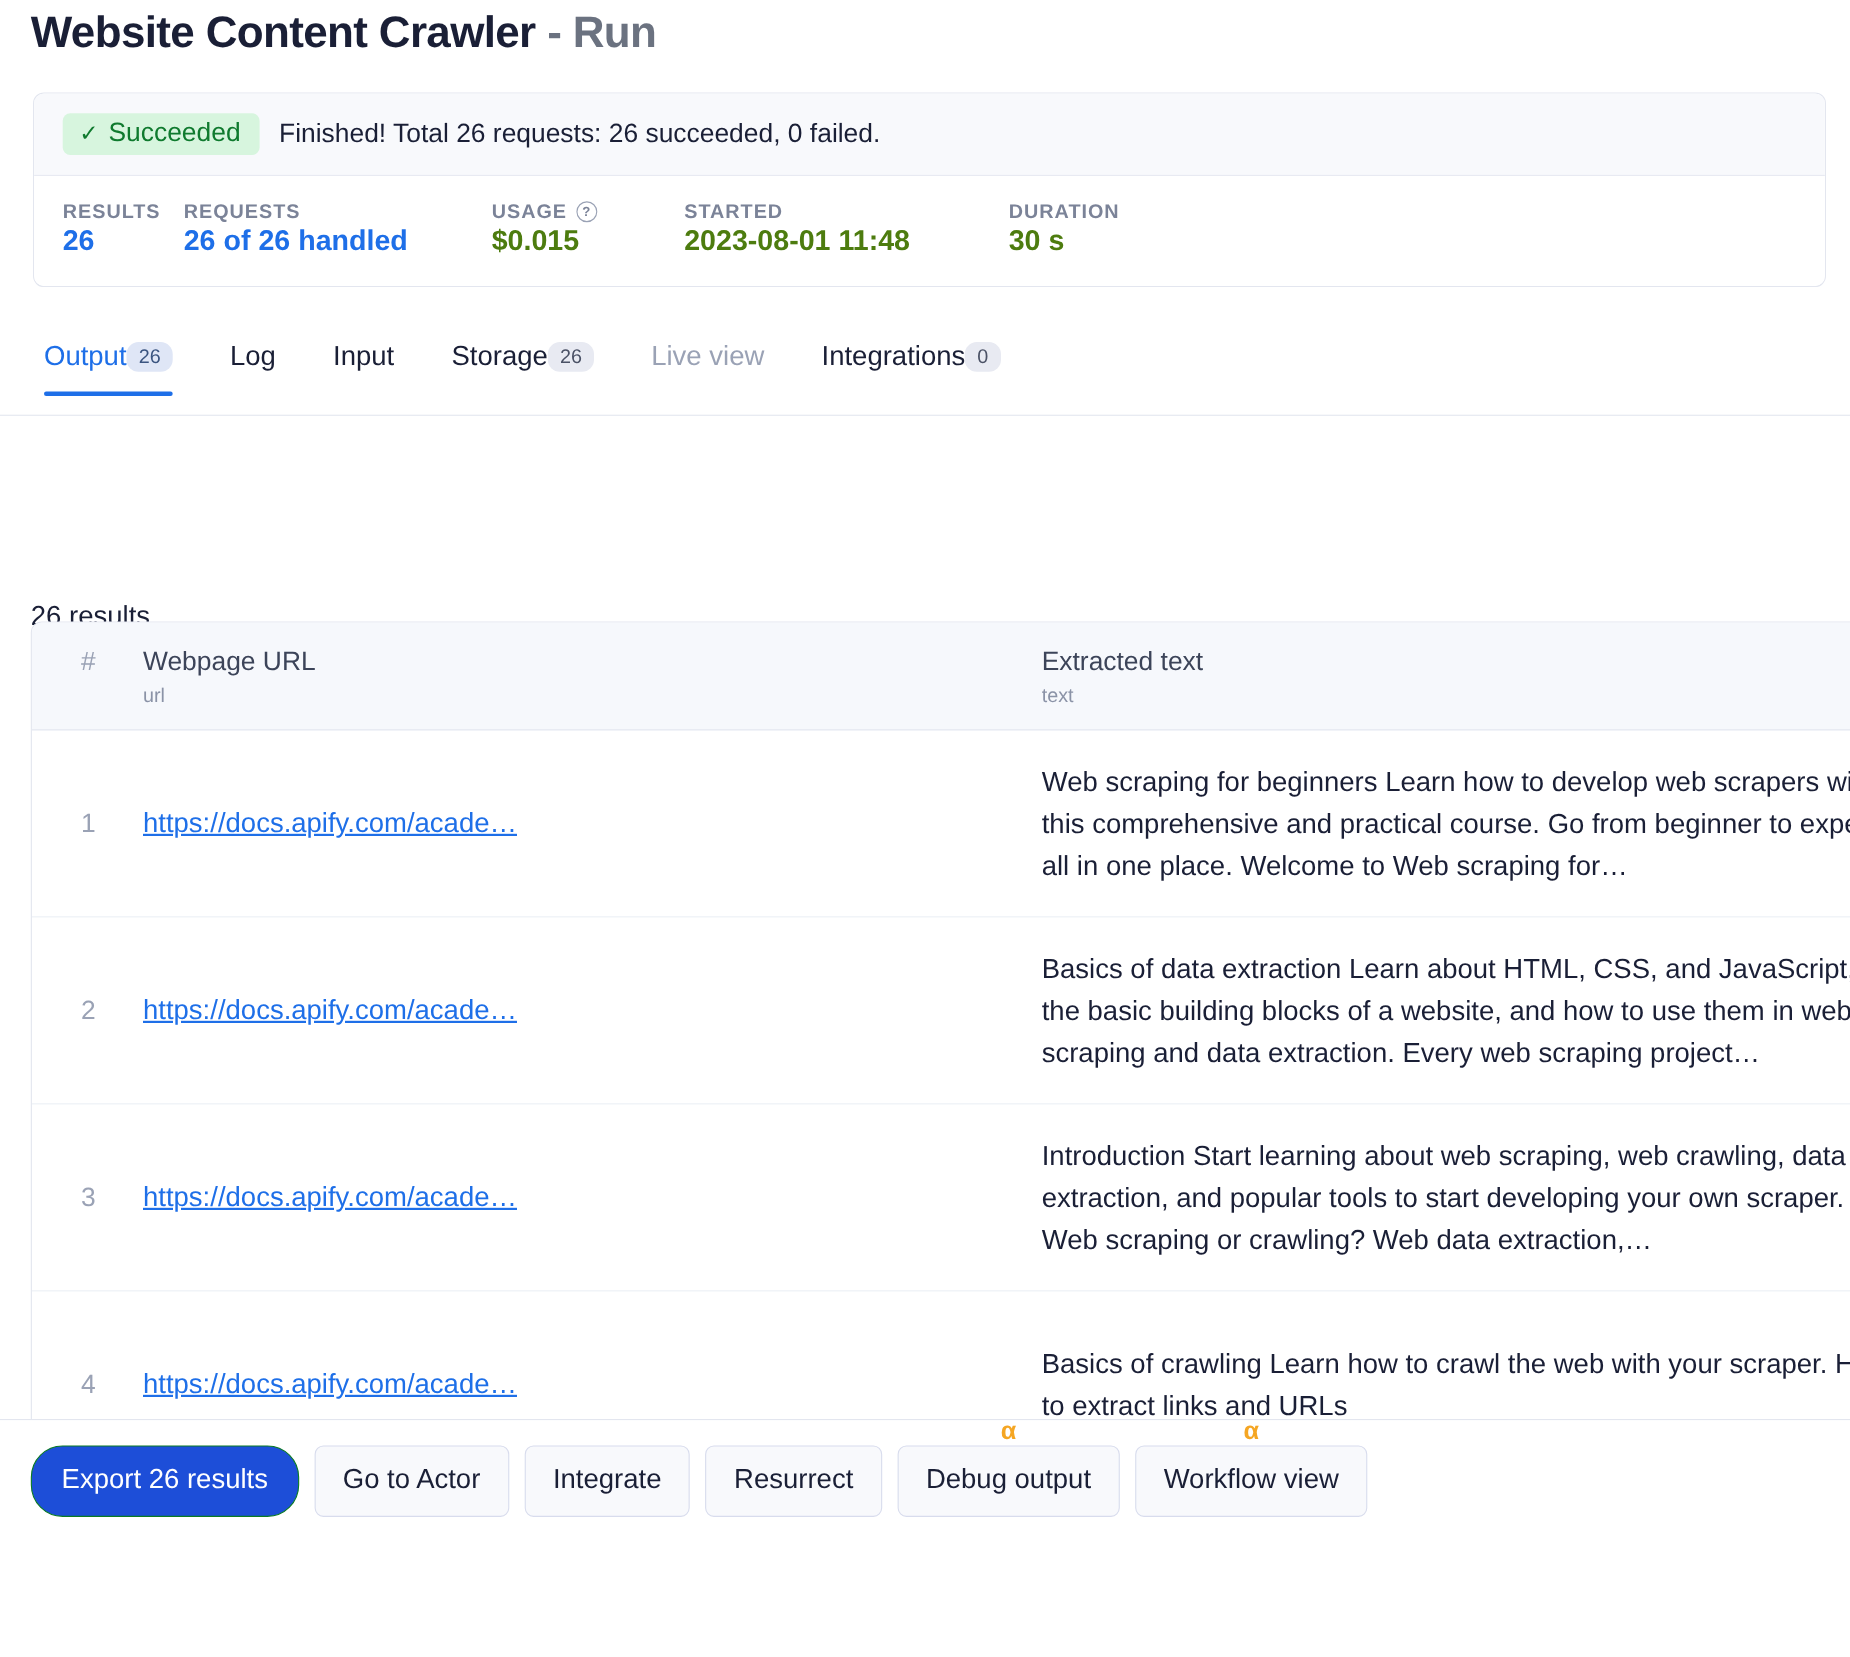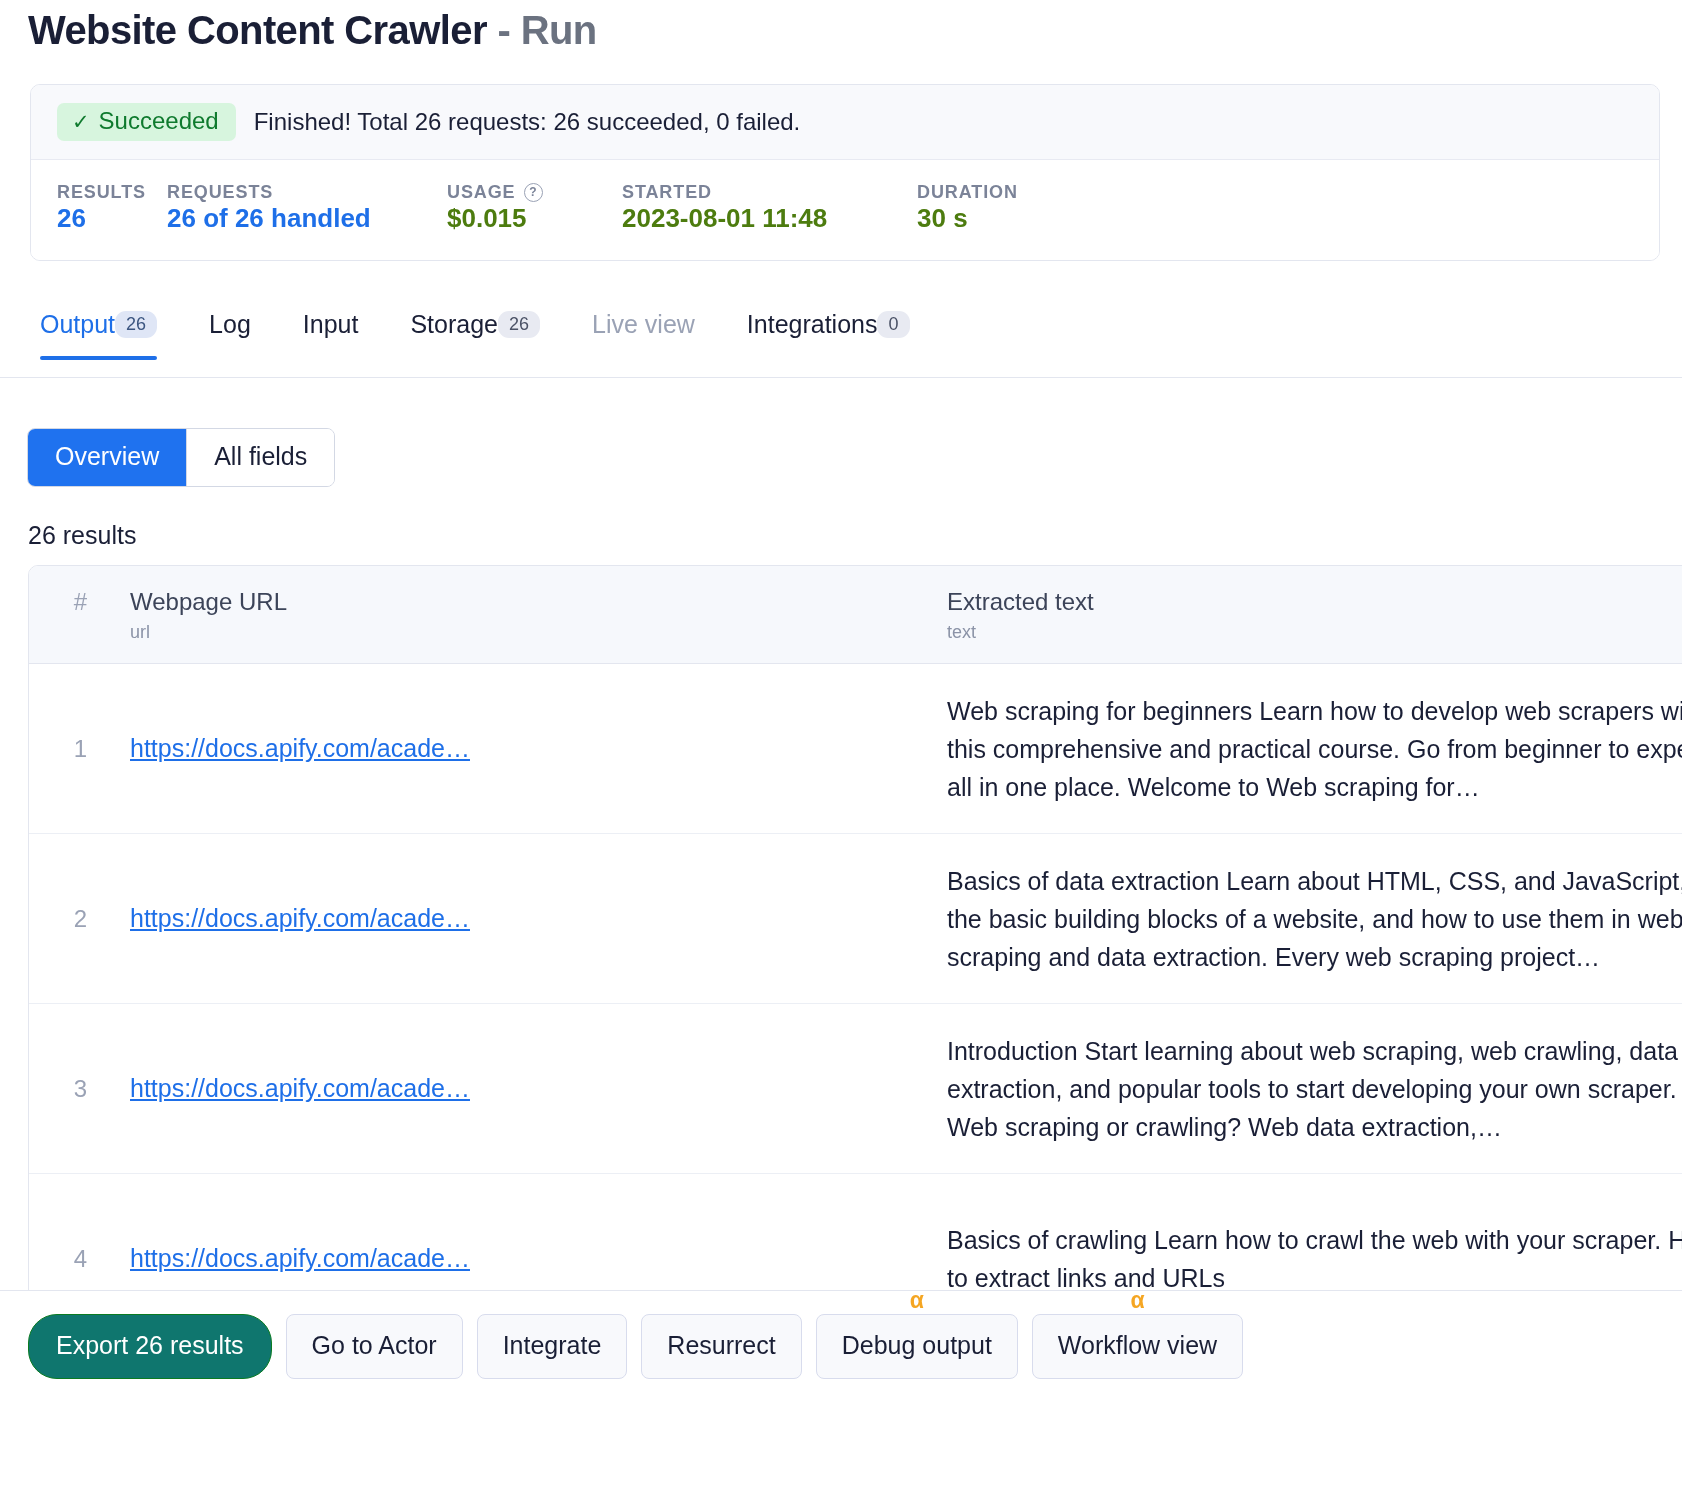--- a/index.html
+++ b/index.html
@@ -175,21 +175,21 @@
   }
   .seg-btn.active {
     background: #1f72ef;
     color: #ffffff;
   }
   .seg-divider { width: 1px; background: #d3d8e4; }
 
   
   .results-count {
     position: absolute;
-    left: 28px; top: 521px;
+    left: 28px; top: 546px;
     font-size: 25px;
     color: #1a1f36;
   }
 
   
   .table-wrap {
     position: absolute;
     left: 28px; top: 565px;
     width: 1700px;
     border: 1px solid #e3e6ef;
@@ -270,21 +270,21 @@
     padding: 16px 25px 18px 25px;
     border-radius: 8px;
     border: 1px solid #d8dced;
     background: #f8f9fc;
     color: #1a1f36;
     cursor: pointer;
     white-space: nowrap;
     line-height: 1.15;
   }
   .btn.primary {
-    background: #0f766e;
+    background: #1d4ed8;
     border-color: #0a7b22;
     color: #ffffff;
     font-weight: 500;
     padding: 16px 27px 18px 27px;
     border-radius: 29px;
   }
   .alpha-badge {
     position: absolute;
     top: -26px;
     left: 50%;
@@ -360,25 +360,20 @@
     </div>
     <div class="tab disabled">
       <span>Live view</span>
     </div>
     <div class="tab">
       <span>Integrations</span>
       <span class="count">0</span>
     </div>
   </div>
 
-  <div class="segmented">
-    <div class="seg-btn active">Overview</div>
-    <div class="seg-divider"></div>
-    <div class="seg-btn">All fields</div>
-  </div>
 
   <div class="results-count">26 results</div>
 
   <div class="table-wrap">
     <div class="thead">
       <div class="th-num">
         <div class="th-title">#</div>
       </div>
       <div class="th-url">
         <div class="th-title">Webpage URL</div>

